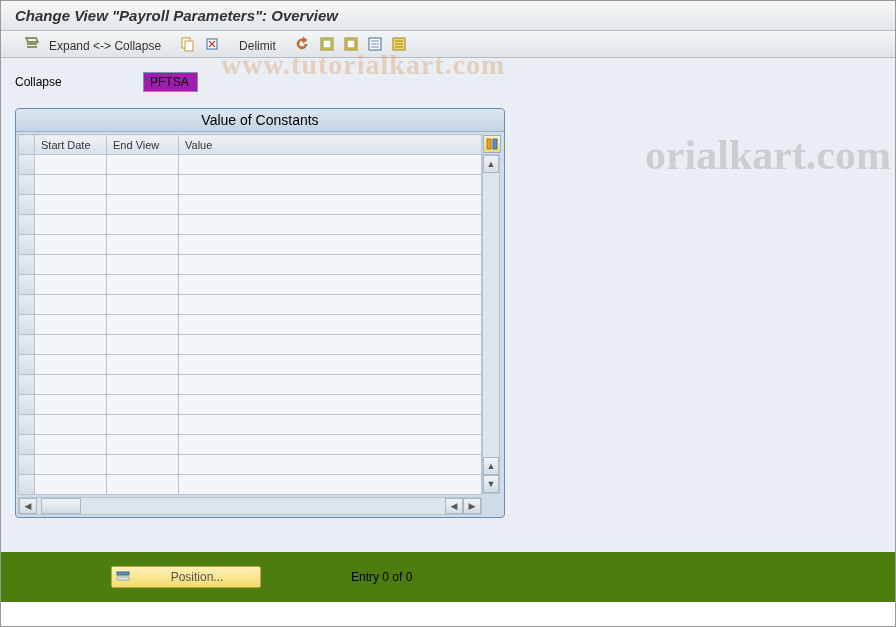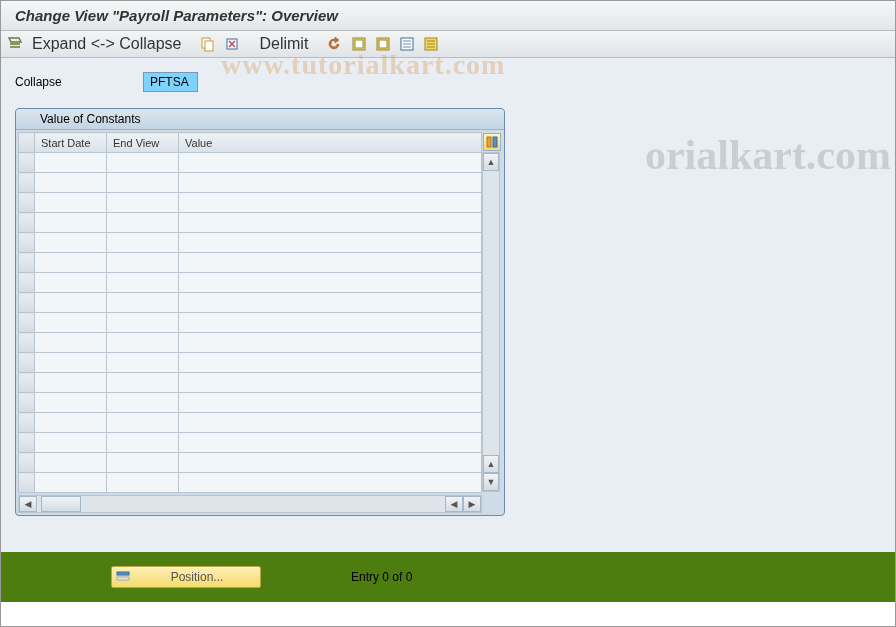--- a/index.html
+++ b/index.html
@@ -1,33 +1,33 @@
 <!DOCTYPE html>
 <html><head>
   <meta charset="utf-8">
   <style>
     * { box-sizing: border-box; margin: 0; padding: 0; font-family: Arial, sans-serif; }
     body { background: #fff; width: 896px; height: 627px; position: relative; border: 1px solid #999; }
     
     .title-bar { background: linear-gradient(#f5f6f7,#e3e7ea); padding: 6px 14px; border-bottom: 1px solid #bbb; }
     .title-bar h1 { font-size: 15px; font-style: italic; font-weight: bold; color: #333; }
     
-    .toolbar { background: linear-gradient(#f3f5f6,#e1e4e7); padding: 4px 5px; border-bottom: 1px solid #bbb; display: flex; align-items: flex-end; gap: 6px; font-size: 16px; color: #333; }
+    .toolbar { background: linear-gradient(#f3f5f6,#e1e4e7); padding: 4px 22px; border-bottom: 1px solid #bbb; display: flex; align-items: flex-end; gap: 6px; font-size: 12px; color: #333; }
     .tb-icon { width: 18px; height: 18px; display: inline-flex; align-items: center; justify-content: center; cursor: pointer; }
     .tb-text { cursor: pointer; padding: 0 2px; }
     .tb-sep { margin: 0 2px; }
     
     .content { background: #e8eef4; padding: 14px 14px 6px 14px; height: 494px; position: relative; }
     
     .field-row { display: flex; align-items: center; gap: 8px; margin-bottom: 16px; font-size: 12px; }
     .field-label { width: 120px; }
-    .field-value { border: 1px solid #7a96b0; background: #7dd3fc; padding: 2px 6px; min-width: 55px; font-size: 12px; display:inline-block;}
+    .field-value { border: 1px solid #7a96b0; background: #a21caf; padding: 2px 6px; min-width: 55px; font-size: 12px; display:inline-block;}
     
     .panel { border: 1px solid #6a8bb0; border-radius: 4px; background: #cfdce8; width: 490px; }
-    .panel-title { background: linear-gradient(#dce6ef,#c4d4e3); padding: 3px 24px; font-size: 12px; border-bottom: 1px solid #9cb3c7; border-radius: 4px 4px 0 0; }
+    .panel-title { background: linear-gradient(#dce6ef,#c4d4e3); padding: 3px 16px; font-size: 14px; border-bottom: 1px solid #9cb3c7; border-radius: 4px 4px 0 0; text-align: center; }
     .panel-body { padding: 2px; display:flex; }
     
     .grid-wrap { flex:1; }
     .grid { border-collapse: collapse; width: 100%; background: #eef2f5; table-layout: fixed; }
     .grid th, .grid td { border: 1px solid #b8c5d1; font-size: 11px; font-weight: normal; text-align: left; padding: 2px 6px; height: 20px; background: #e7edf2; }
     .grid th { background: linear-gradient(#edf1f5,#d9e2ea); color:#333; }
     .grid .rowhdr { width: 16px; background: linear-gradient(#e8edf1,#d4dce3); padding:0;}
     .grid td.cell { background: #f3f6f9; }
     .col-config-btn { width:18px; height:18px; border:1px solid #9aaec0; background:linear-gradient(#fdf3c7,#f6da6e); margin:1px; display:flex; align-items:center; justify-content:center; cursor:pointer; }
     .vscroll { width: 18px; background: #dde4ea; display:flex; flex-direction:column; justify-content:space-between; border:1px solid #b8c5d1; height: 340px;}

